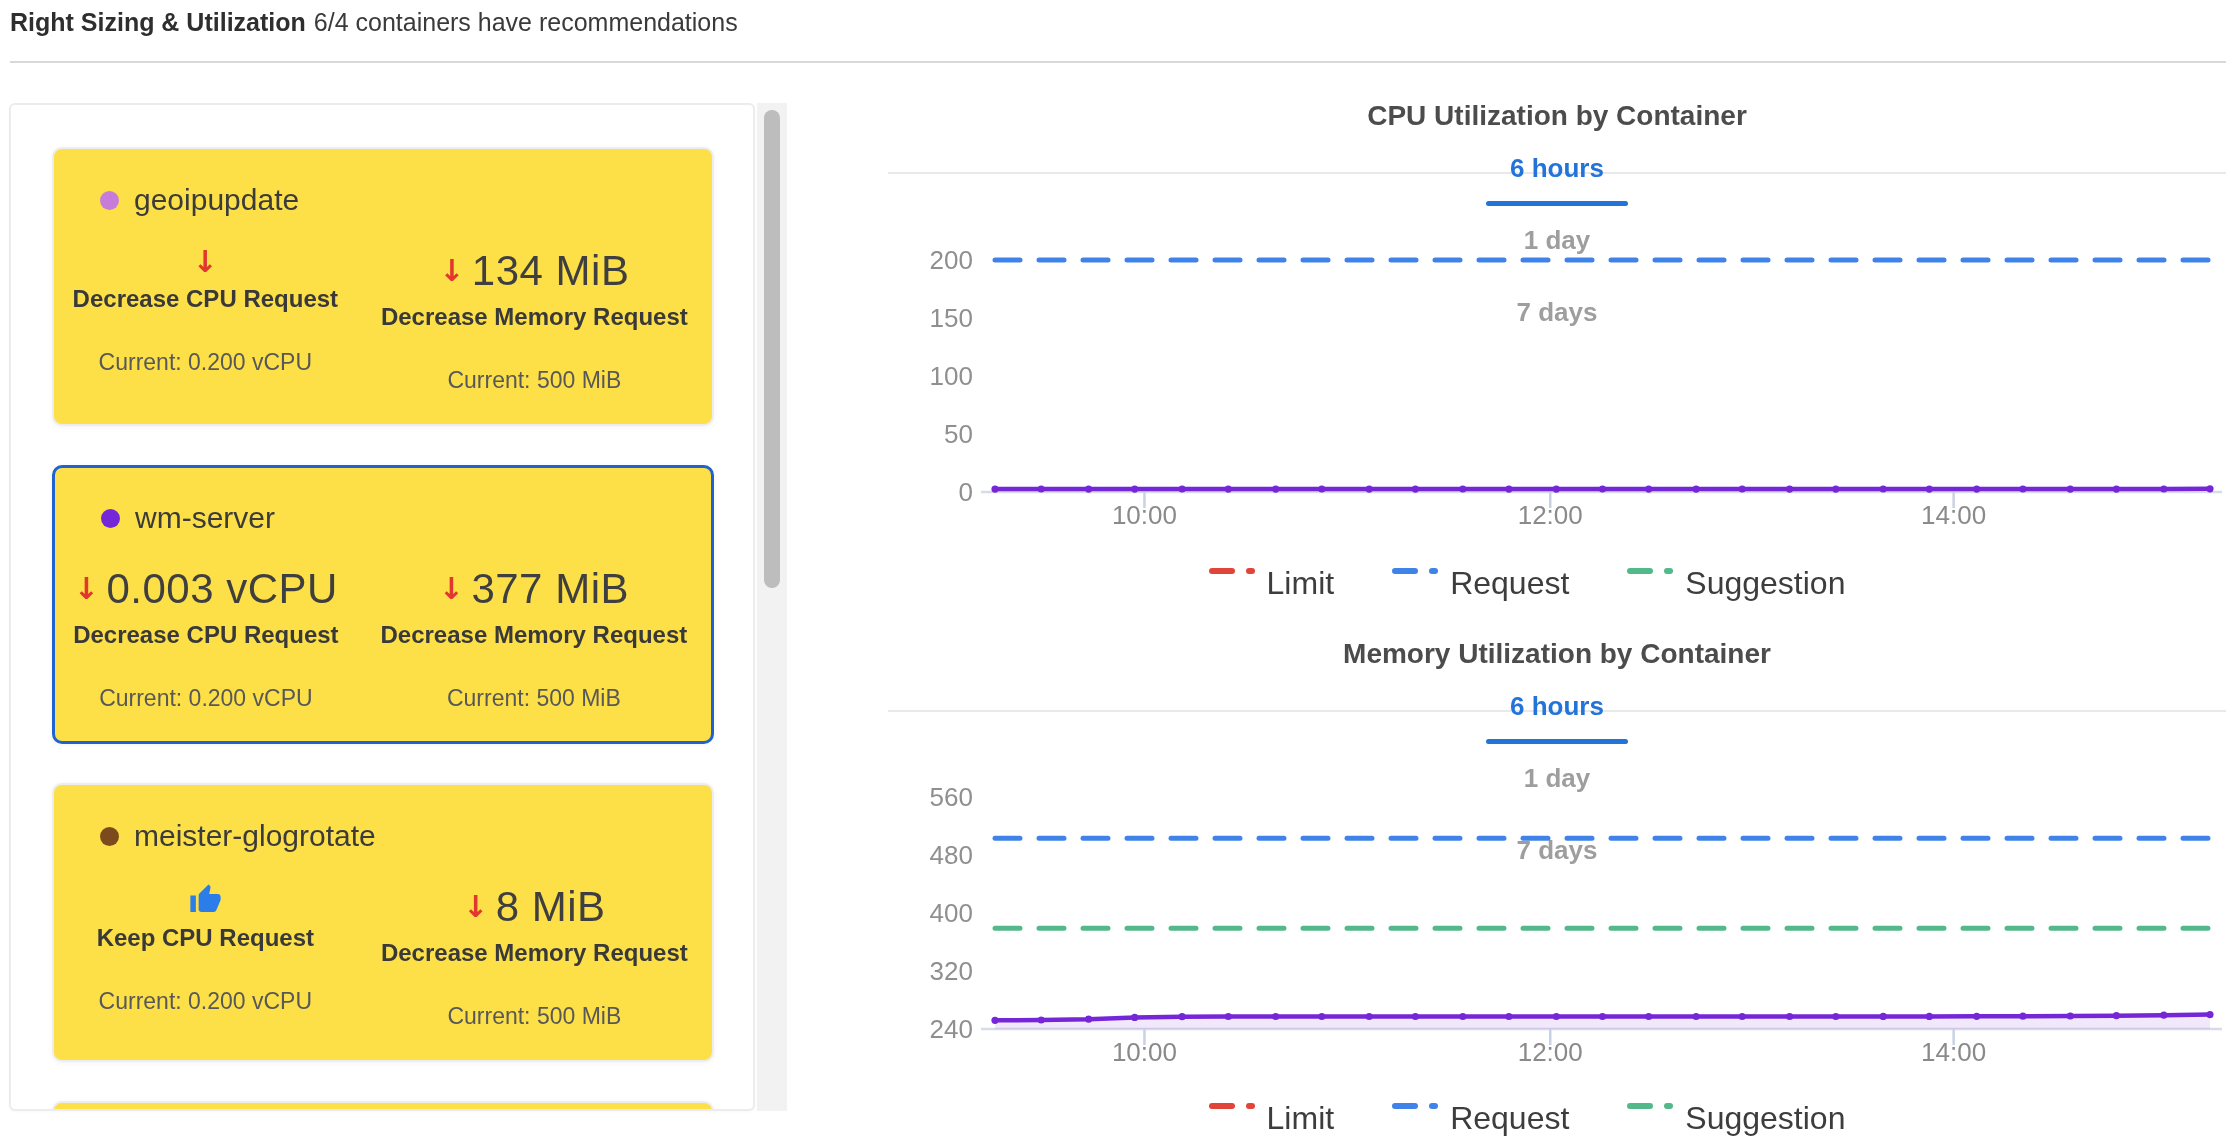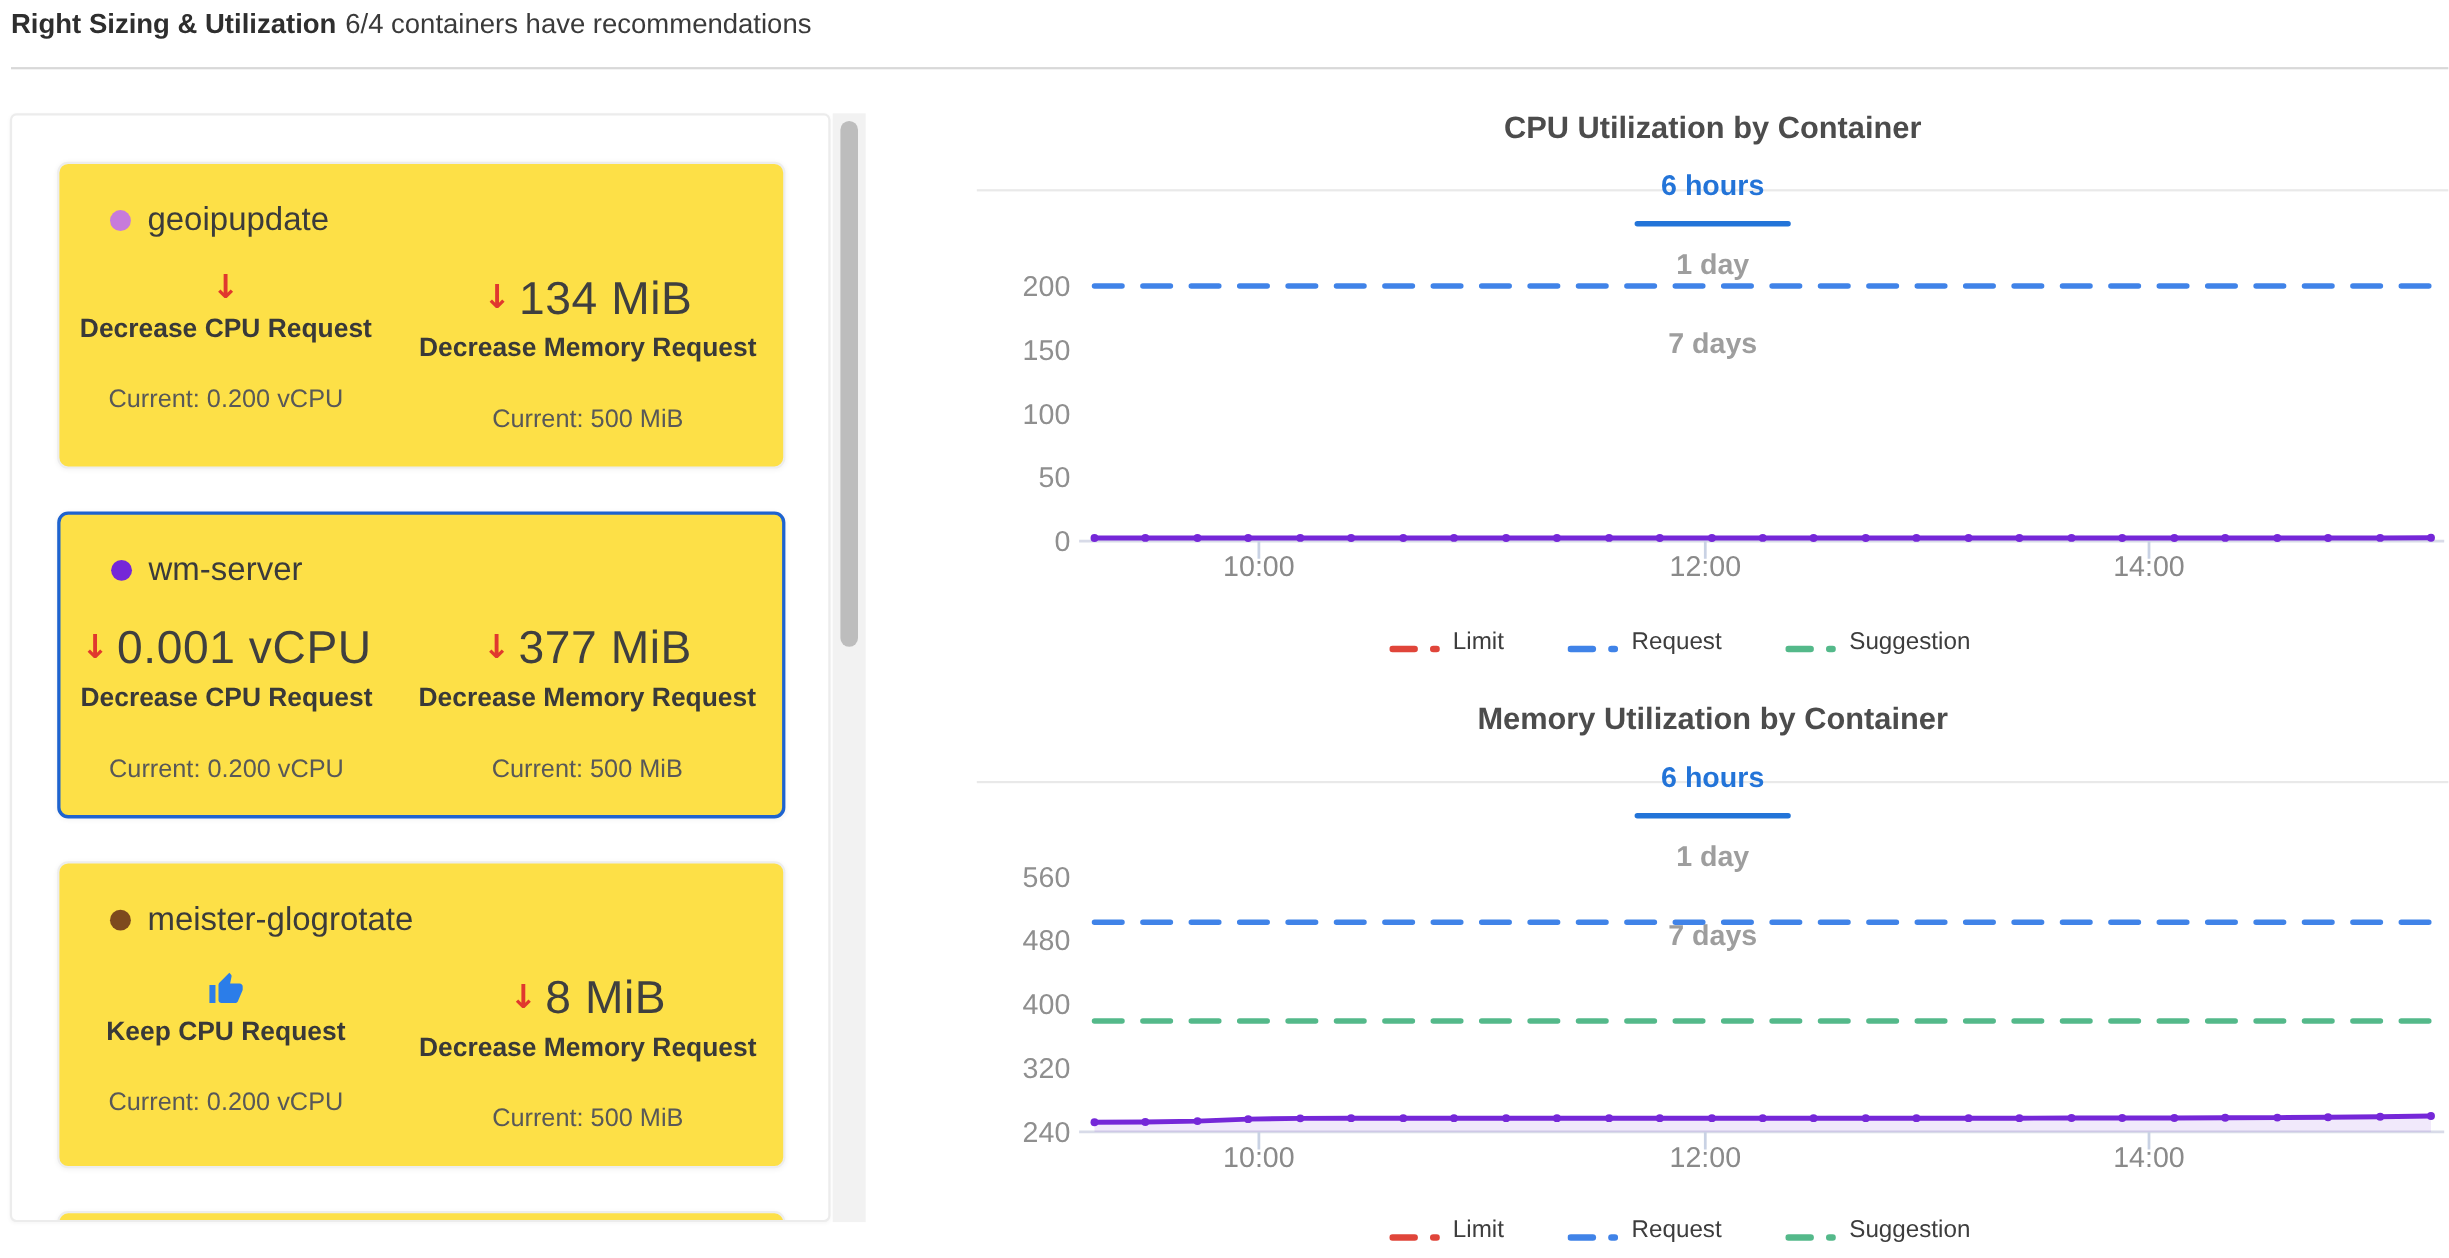--- a/index.html
+++ b/index.html
@@ -59,21 +59,21 @@
   svg.chart { position:absolute; left:888px; width:1338px; height:350px; }
   #chart-cpu { top:185px; }
   #chart-mem { top:722px; }
   .tick { font-size:26px; fill:#8f8f8f; font-family:"Liberation Sans", sans-serif; }
   .xt { fill:#8a8a8a; }
 
   
   .legend { position:absolute; left:888px; width:1338px; height:44px; display:flex; justify-content:center; align-items:center; gap:58px; transform:translateX(-30px); }
   #legend-cpu { top:561px; }
   #legend-mem { top:1096px; }
-  .legend-item { display:flex; align-items:flex-end; gap:12px; font-size:22px; color:#3d3d3d; cursor:pointer; }
+  .legend-item { display:flex; align-items:flex-start; gap:12px; font-size:32px; color:#3d3d3d; cursor:pointer; }
 </style>
 </head>
 <body>
 
 <div class="page-header">
   <span class="t">Right Sizing &amp; Utilization</span><span class="s">6/4 containers have recommendations</span>
 </div>
 <div class="header-divider"></div>
 
 <div class="left-panel">
@@ -104,21 +104,21 @@
 
   <div class="card selected">
     <div class="card-head">
       <span class="dot" style="background: rgb(117, 39, 216);"></span>
       <span class="card-name">wm-server</span>
     </div>
     <div class="metrics">
       <div class="metric cpu">
         <div class="value-row">
           <span class="metric-icon" style="color: rgb(224, 56, 46);">↓</span>
-          <span>0.001 vCPU</span>
+          <span>0.003 vCPU</span>
         </div>
         <div class="action">Decrease CPU Request</div>
         <div class="current">Current: 0.200 vCPU</div>
       </div>
       <div class="metric mem">
         <div class="value-row">
           <span class="metric-icon" style="color: rgb(224, 56, 46);">↓</span>
           <span>377 MiB</span>
         </div>
         <div class="action">Decrease Memory Request</div>

